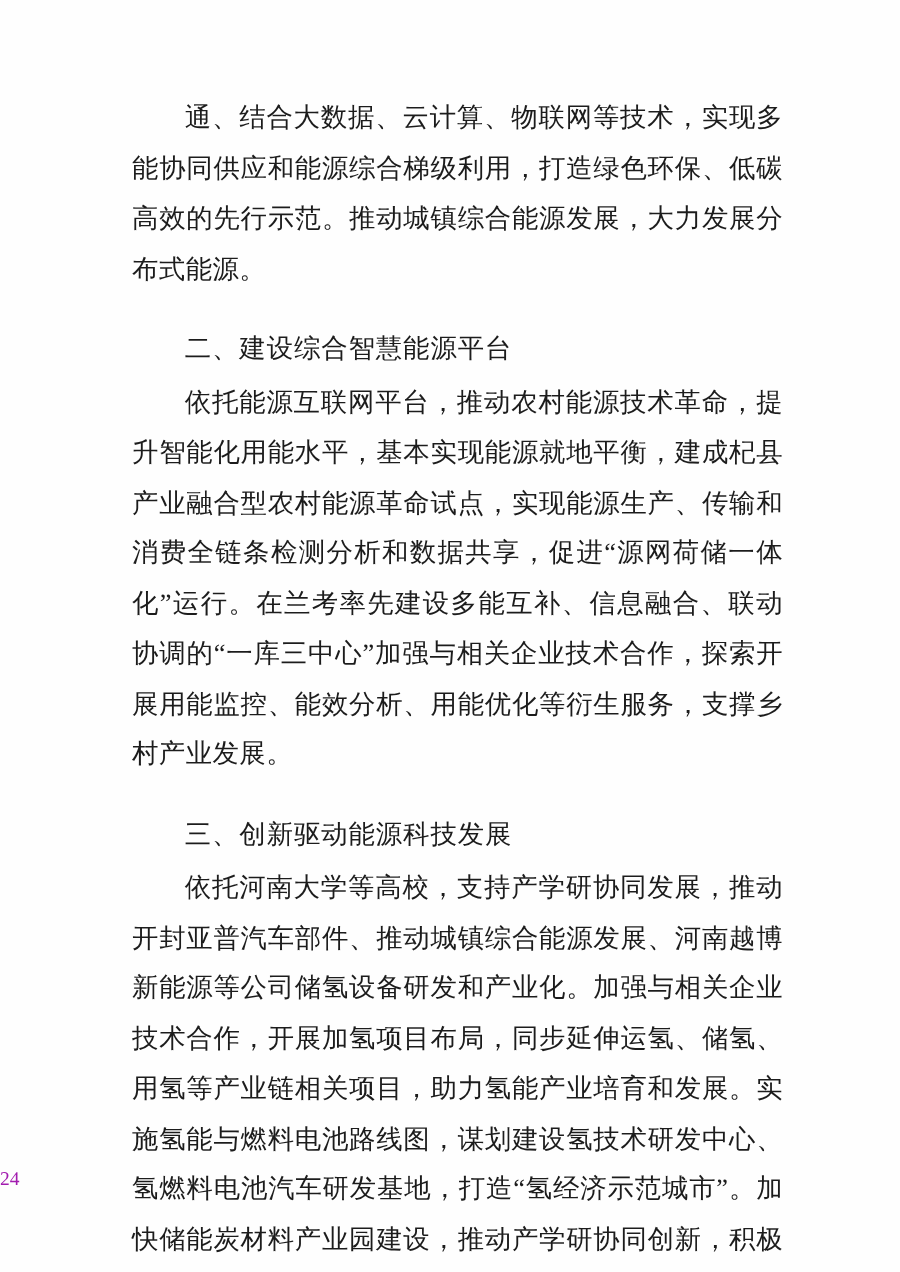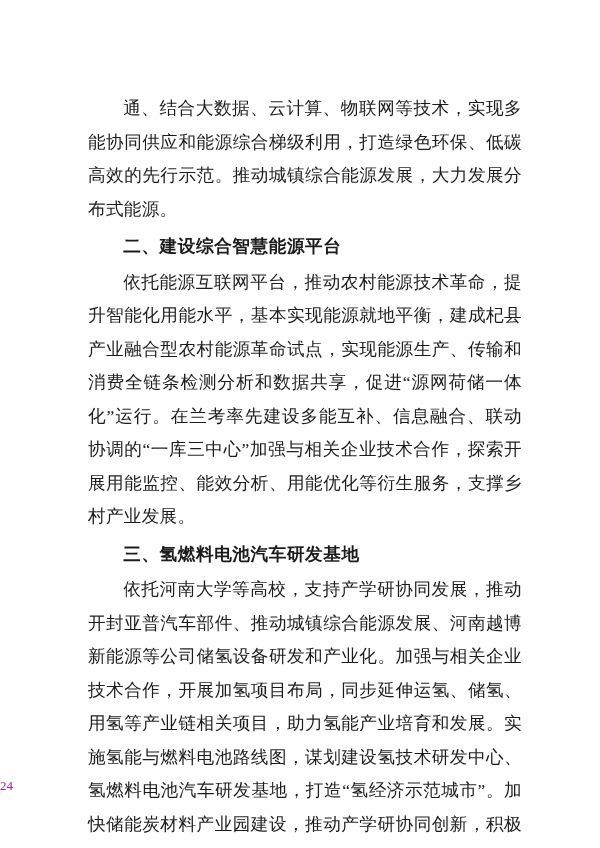--- a/index.html
+++ b/index.html
@@ -13,62 +13,62 @@
     font-family: "Liberation Serif", "DejaVu Serif", serif;
     color: #1a1a1a;
     position: relative;
     overflow: hidden;
   }
   .page {
     position: relative;
     width: 600px;
     height: 848px;
     box-sizing: border-box;
-    padding: 92px 78px 0 88px;
+    padding: 62px 78px 0 88px;
     background: #fefefe;
   }
   .doc-body {
     font-size: 17.6px;
     line-height: 33.5px;
     text-align: justify;
     text-justify: inter-ideograph;
     letter-spacing: 0.3px;
     color: #1c1c1c;
   }
   p {
     margin: 0;
     padding: 0;
   }
   .para {
     text-indent: 2em;
     margin-bottom: 0;
   }
   .heading {
     text-indent: 2em;
-    font-weight: bold;
+    font-weight: normal;
     font-family: "Liberation Sans", "DejaVu Sans", sans-serif;
     letter-spacing: 0.6px;
-    margin-top: 4px;
+    margin-top: 20px;
     margin-bottom: 2px;
   }
   .page-number {
     position: absolute;
     left: 0;
     right: 0;
     bottom: 54px;
     font-size: 13px;
     font-family: "Liberation Serif", serif;
     color: #a21caf;
   }
 </style>
 </head>
 <body>
 
 <div class="page">
   <div class="doc-body">
     <p class="para">通、结合大数据、云计算、物联网等技术，实现多能协同供应和能源综合梯级利用，打造绿色环保、低碳高效的先行示范。推动城镇综合能源发展，大力发展分布式能源。</p>
     <p class="heading">二、建设综合智慧能源平台</p>
     <p class="para">依托能源互联网平台，推动农村能源技术革命，提升智能化用能水平，基本实现能源就地平衡，建成杞县产业融合型农村能源革命试点，实现能源生产、传输和消费全链条检测分析和数据共享，促进“源网荷储一体化”运行。在兰考率先建设多能互补、信息融合、联动协调的“一库三中心”加强与相关企业技术合作，探索开展用能监控、能效分析、用能优化等衍生服务，支撑乡村产业发展。</p>
-    <p class="heading">三、氢燃料电池汽车研发基地</p>
+    <p class="heading">三、创新驱动能源科技发展</p>
     <p class="para">依托河南大学等高校，支持产学研协同发展，推动开封亚普汽车部件、推动城镇综合能源发展、河南越博新能源等公司储氢设备研发和产业化。加强与相关企业技术合作，开展加氢项目布局，同步延伸运氢、储氢、用氢等产业链相关项目，助力氢能产业培育和发展。实施氢能与燃料电池路线图，谋划建设氢技术研发中心、氢燃料电池汽车研发基地，打造“氢经济示范城市”。加快储能炭材料产业园建设，推动产学研协同创新，积极发展碳纤维、石墨烯等炭素材料。</p>
   </div>
   <div class="page-number">24</div>
 </div>
 
 </body></html>

